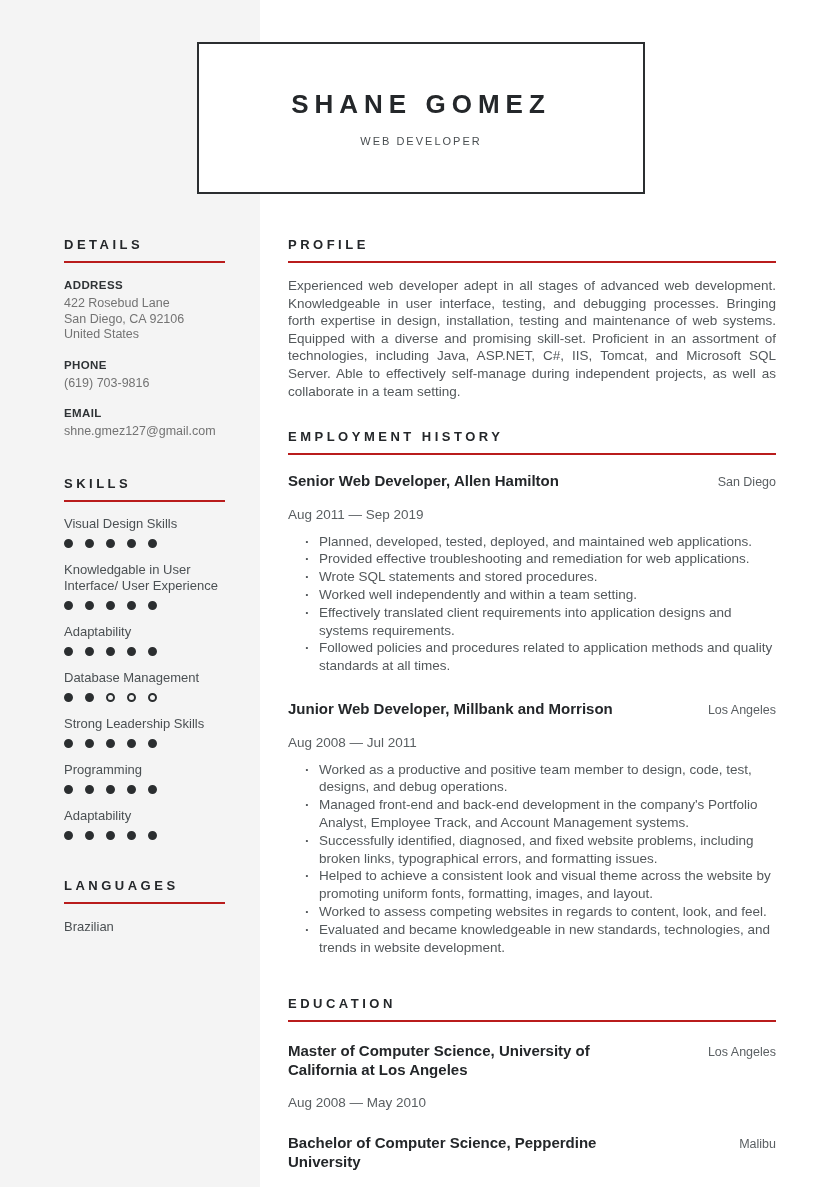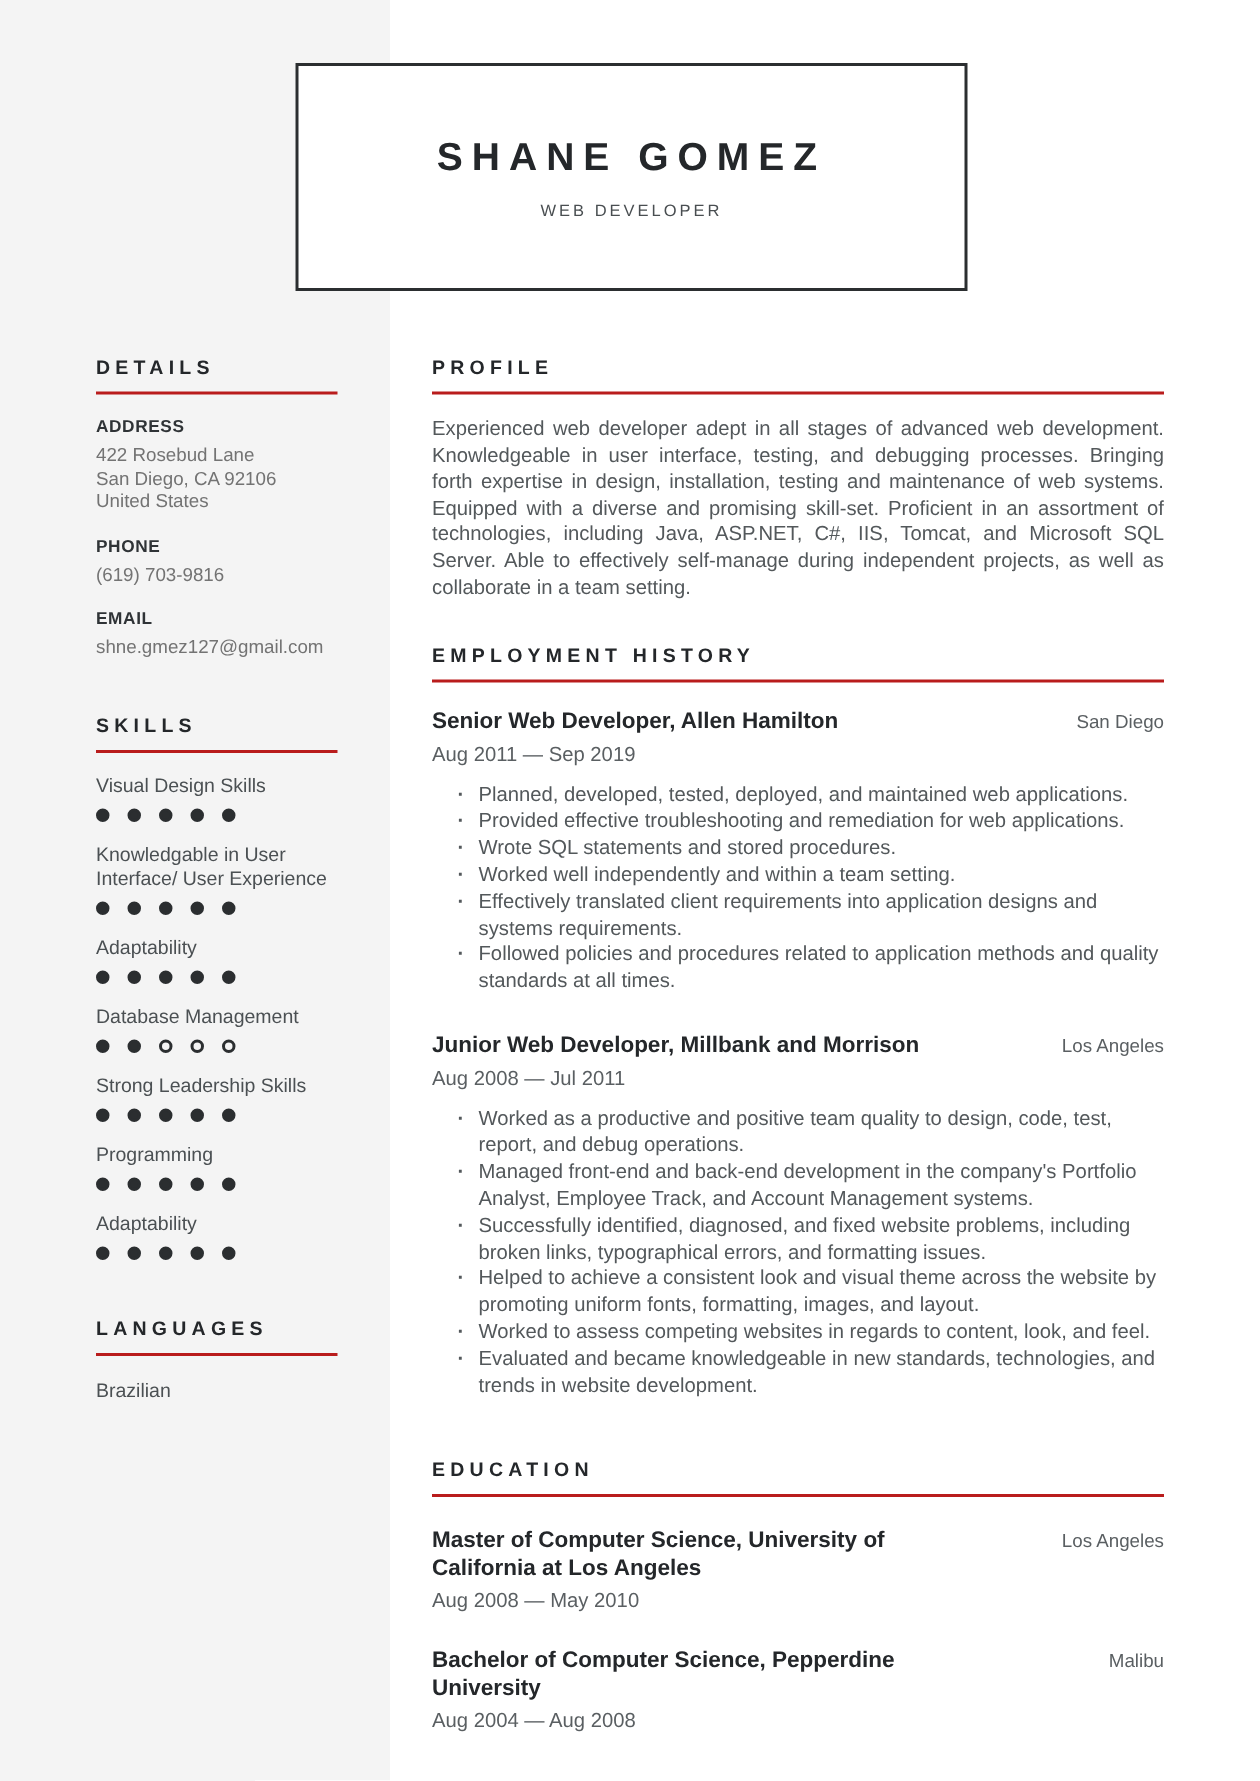--- a/index.html
+++ b/index.html
@@ -61,21 +61,21 @@
     text-align:justify;
   }
   .emp-head { margin-top:29px; }
   .entry { margin-top:17px; }
   .entry-row { display:flex; justify-content:space-between; align-items:baseline; }
   .entry-title {
     font-size:15px; font-weight:bold; color:#24272a; line-height:18.5px;
     width:370px;
   }
   .entry-loc { font-size:12.5px; color:#5a5f62; white-space:nowrap; }
-  .entry-dates { margin-top:4px; font-size:13.5px; color:#5a5f62; }
+  .entry-dates { margin-top:16px; font-size:13.5px; color:#5a5f62; }
   .bullets { margin-top:11px; list-style:none; }
   .bullets li {
     position:relative; padding-left:31px; font-size:13.5px;
     line-height:17.8px; color:#53585b;
   }
   .bullets li::before {
     content:"\00B7"; position:absolute; left:17px; top:0;
     color:#53585b; font-weight:bold;
   }
   .edu-head { margin-top:40px; }
@@ -223,21 +223,21 @@
     </ul>
   </div>
 
   <div class="entry" style="margin-top:25px;">
     <div class="entry-row">
       <div class="entry-title">Junior Web Developer, Millbank and Morrison</div>
       <div class="entry-loc">Los Angeles</div>
     </div>
     <div class="entry-dates">Aug 2008 — Jul 2011</div>
     <ul class="bullets">
-      <li>Worked as a productive and positive team quality to design, code, test, report, and debug operations.</li>
+      <li>Worked as a productive and positive team member to design, code, test, designs, and debug operations.</li>
       <li>Managed front-end and back-end development in the company's Portfolio Analyst, Employee Track, and Account Management systems.</li>
       <li>Successfully identified, diagnosed, and fixed website problems, including broken links, typographical errors, and formatting issues.</li>
       <li>Helped to achieve a consistent look and visual theme across the website by promoting uniform fonts, formatting, images, and layout.</li>
       <li>Worked to assess competing websites in regards to content, look, and feel.</li>
       <li>Evaluated and became knowledgeable in new standards, technologies, and trends in website development.</li>
     </ul>
   </div>
 
   <div class="sec-head edu-head">EDUCATION</div>
 

